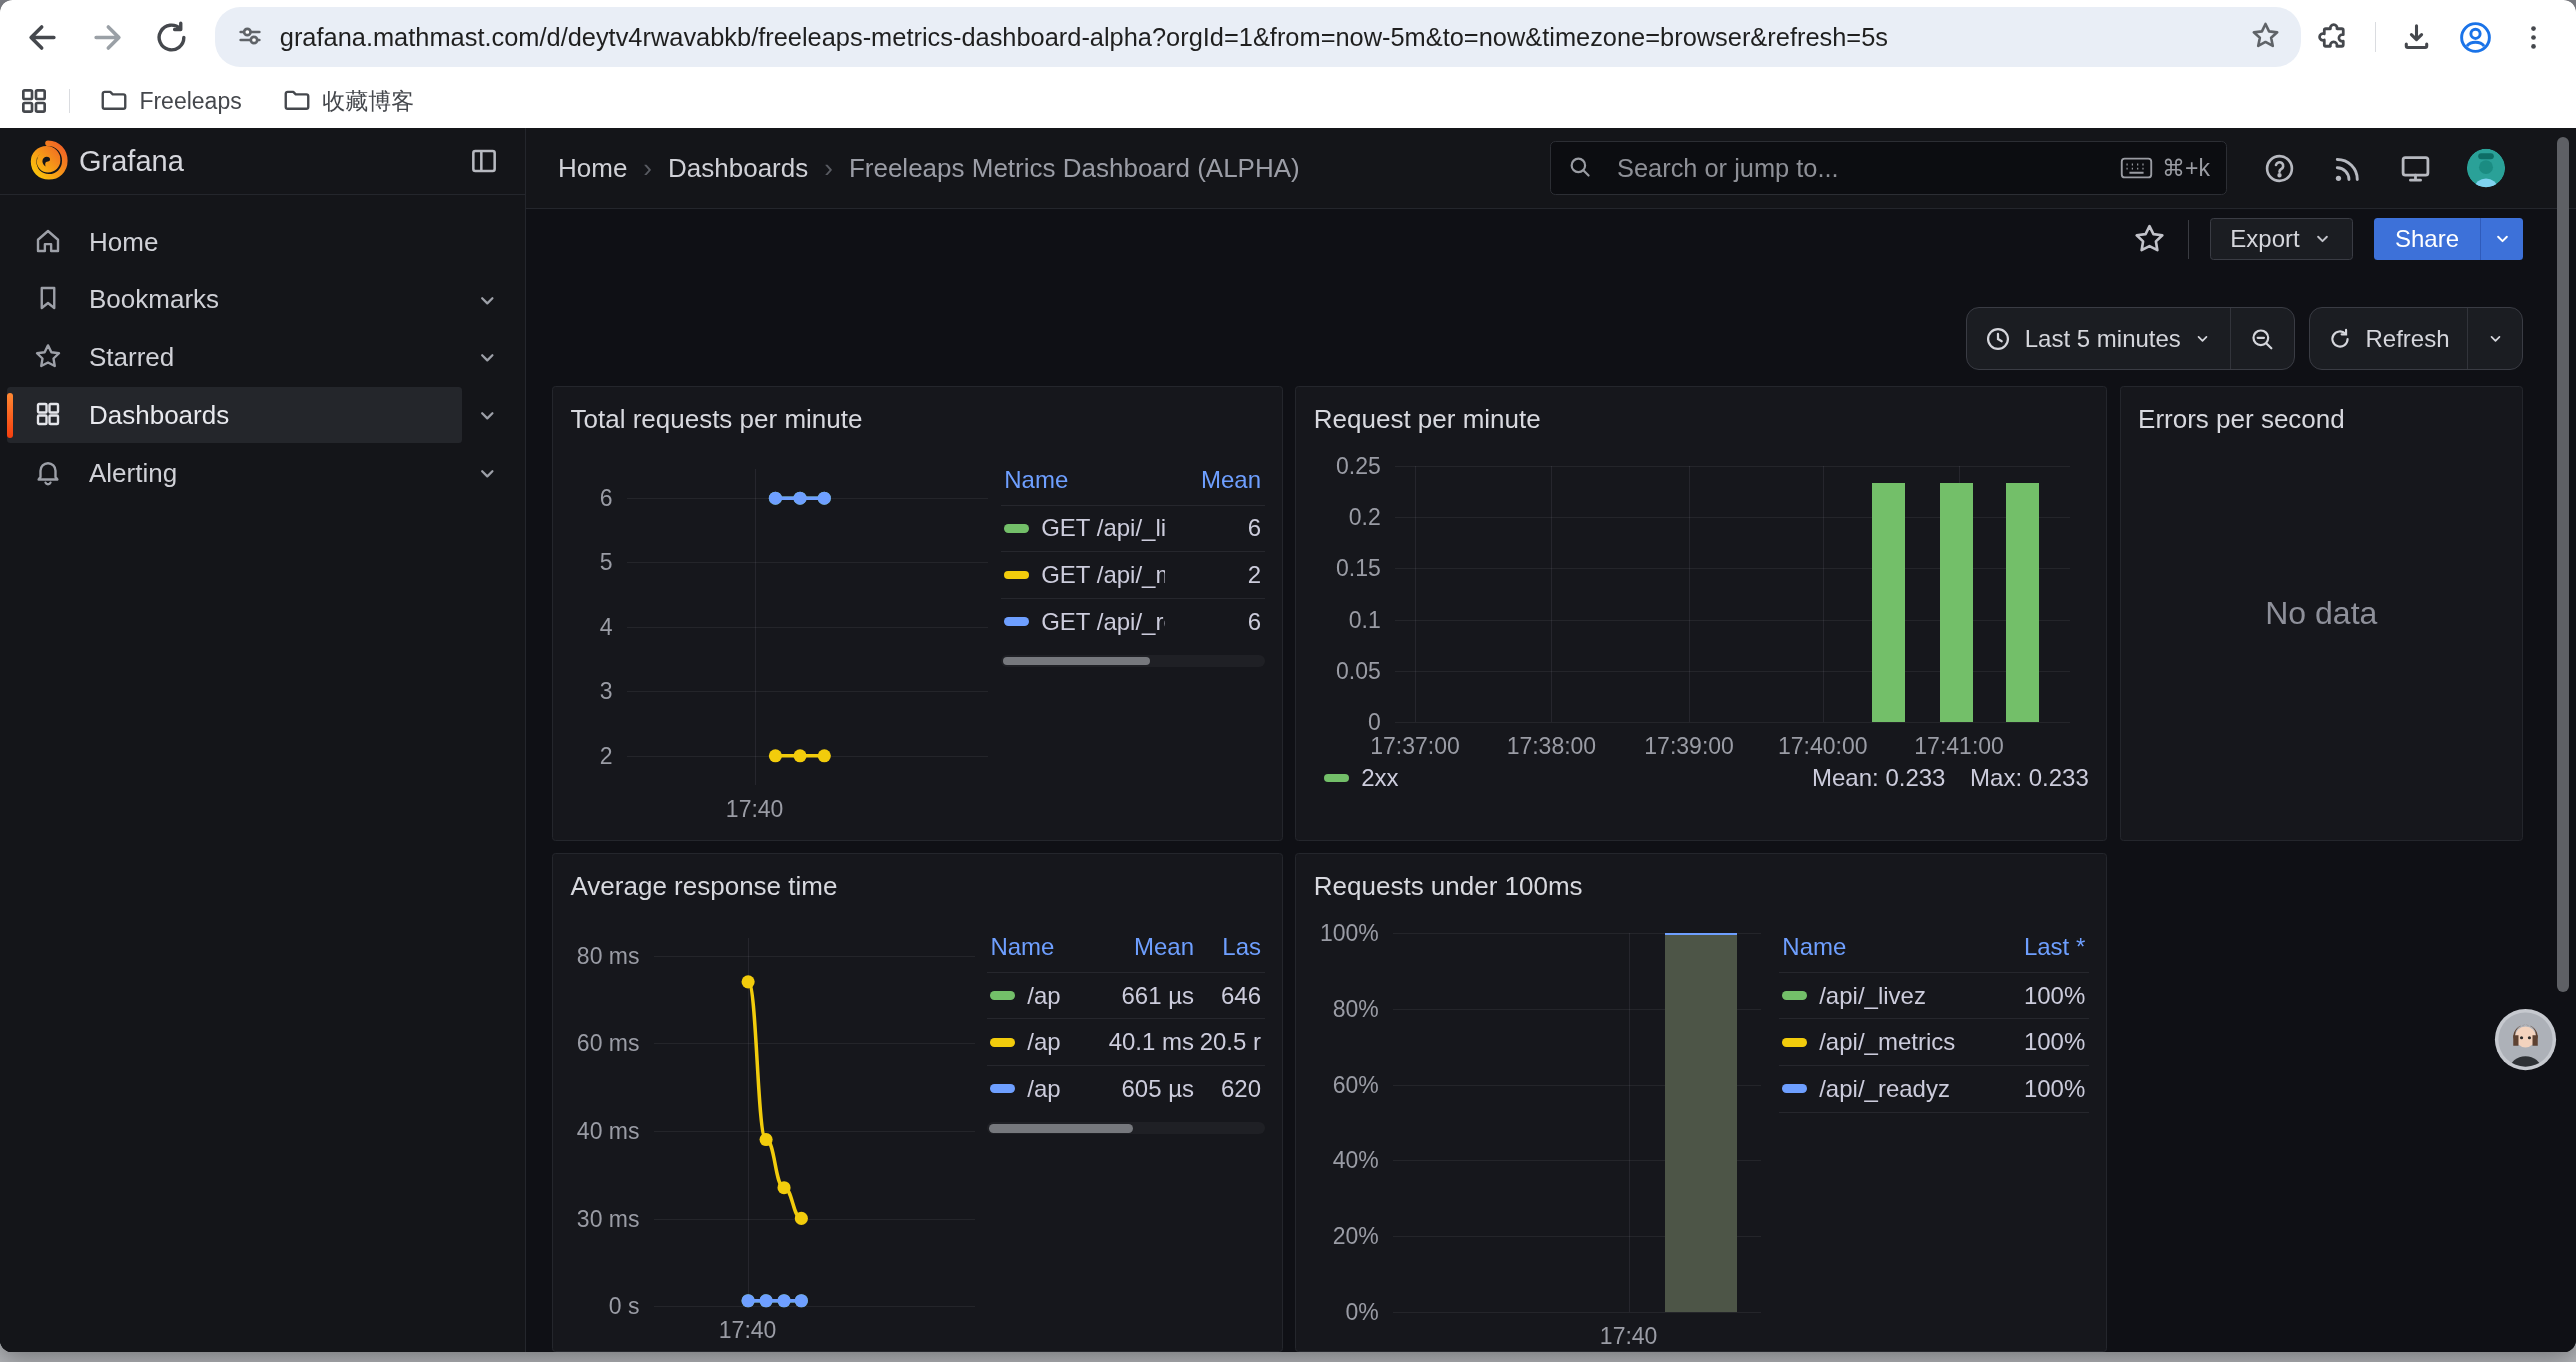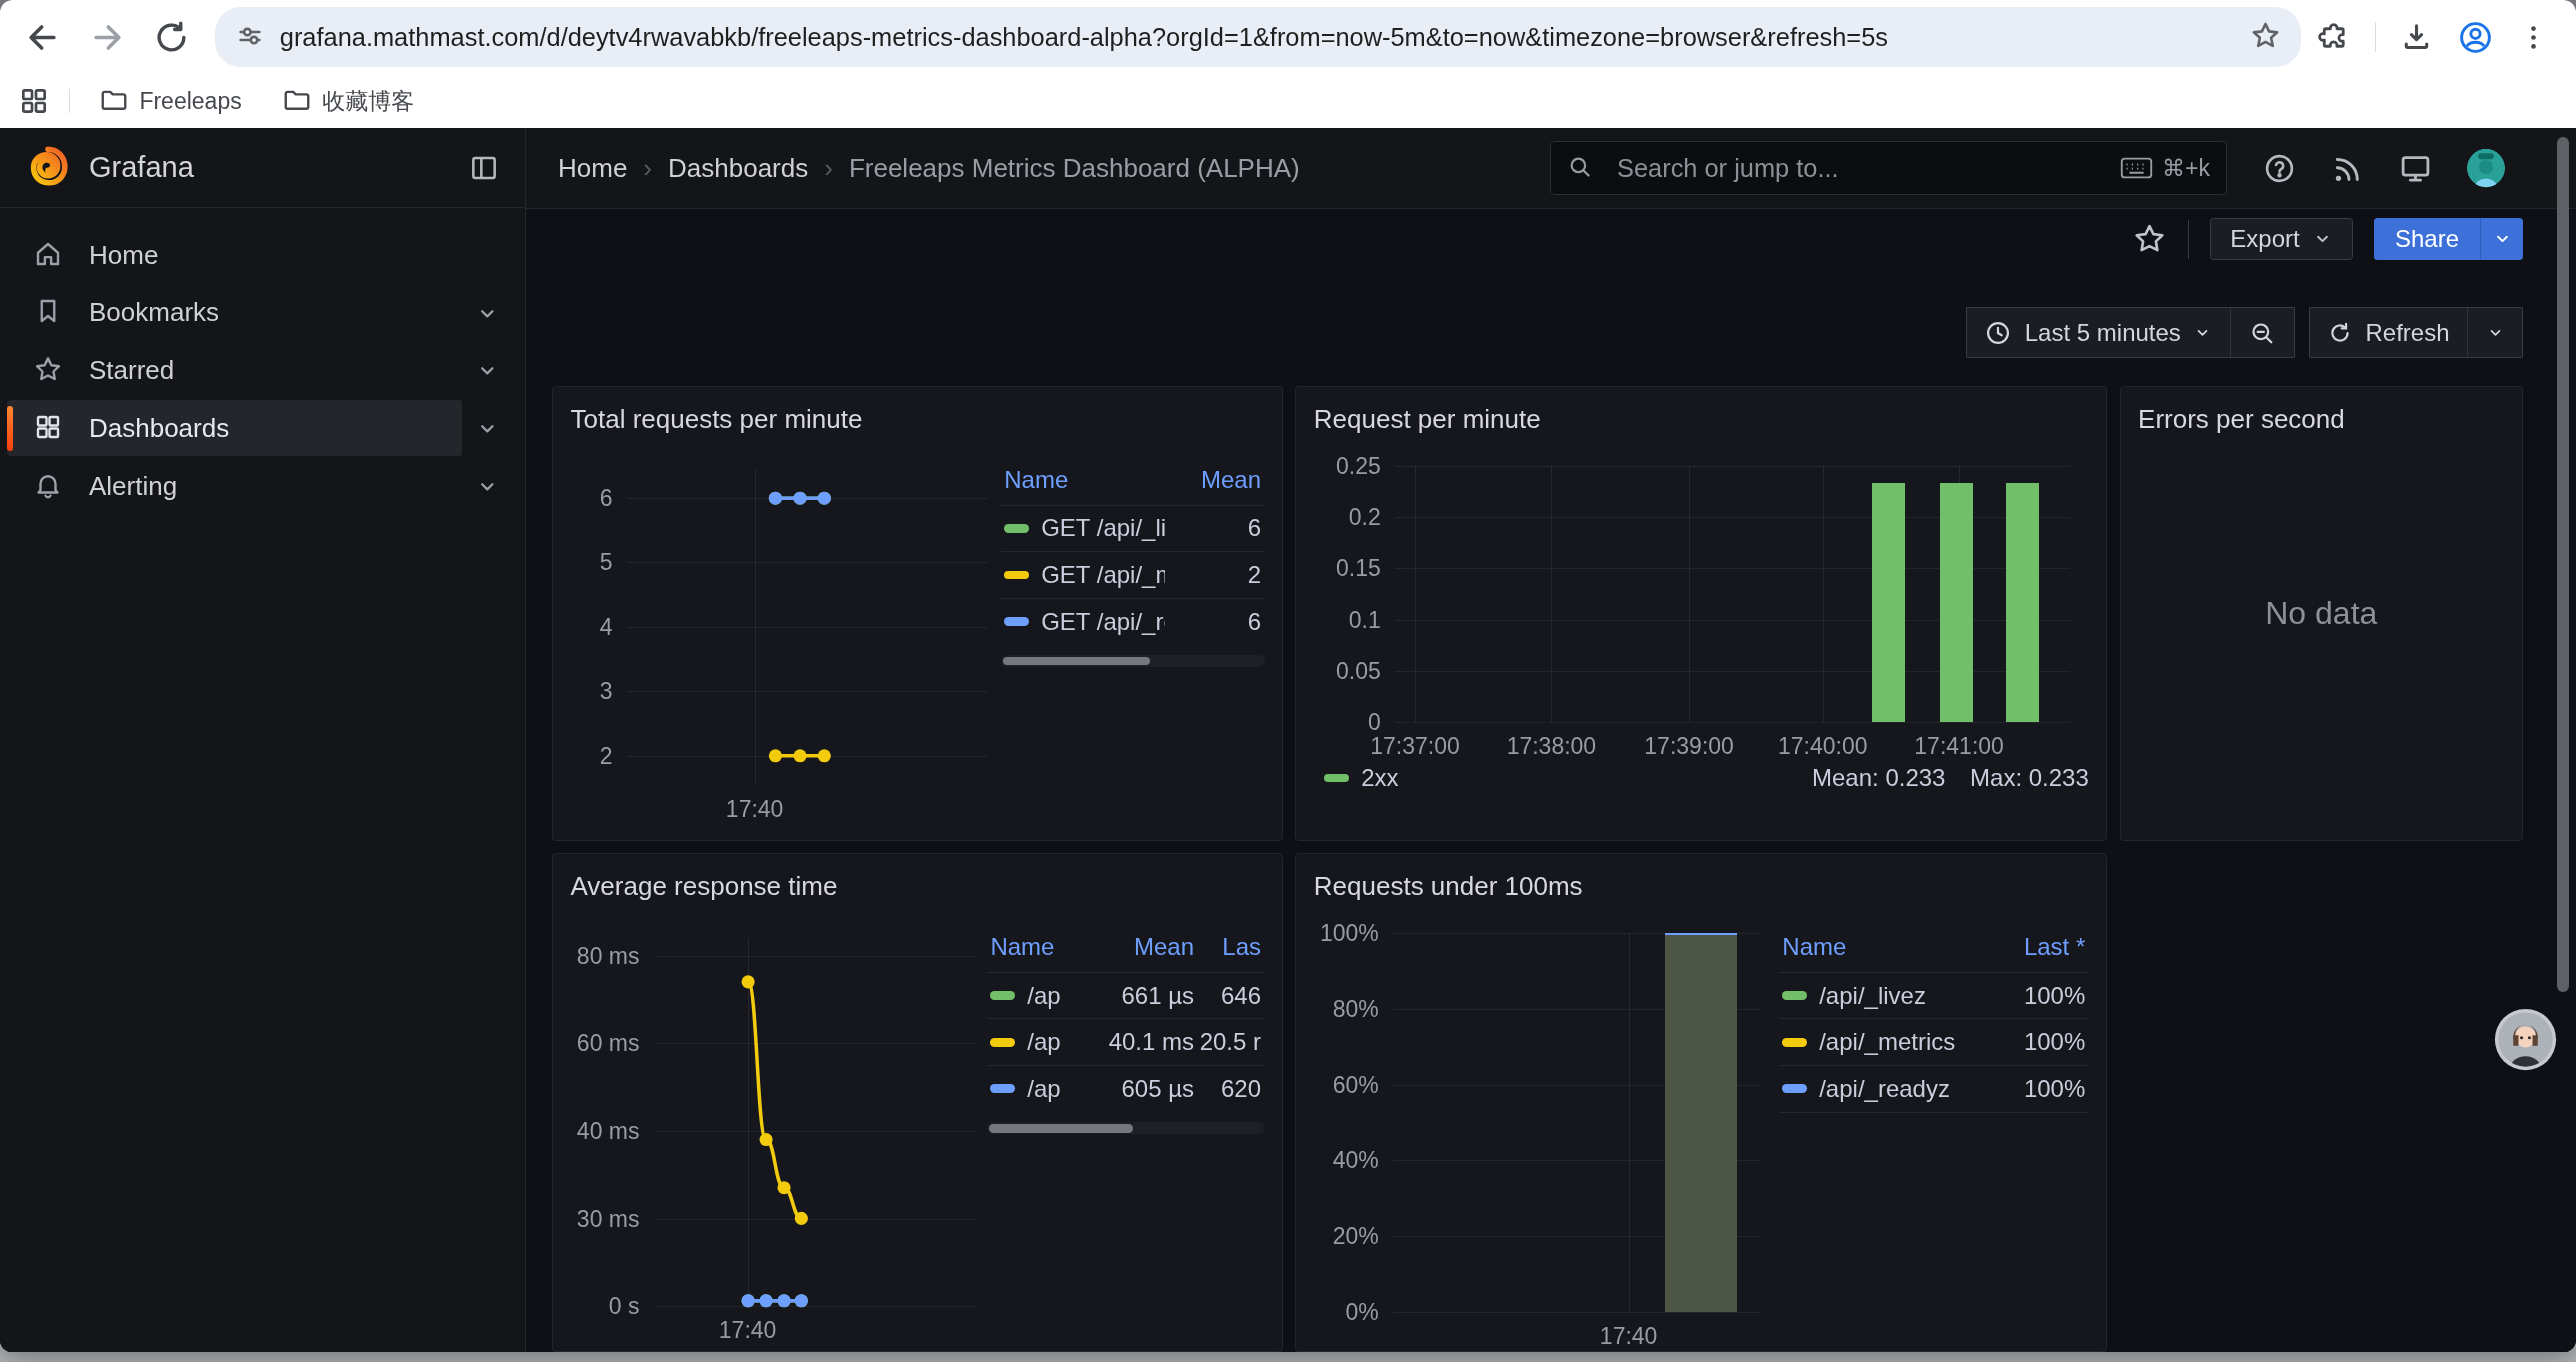--- a/index.html
+++ b/index.html
@@ -17,21 +17,21 @@
   .vdiv-light { width:0.9px; height:30px; background:#DADCE0; }
 
   .bbar { height:54px; background:#FFFFFF; display:flex; align-items:center; padding:0 17.5px; gap:19px; }
   .bbar .vdiv-light { height:24.6px; }
   .bm-item { display:flex; align-items:center; gap:10.5px; padding:5.3px 10.5px; border-radius:7px; cursor:pointer; }
   .bm-label { font-size:23px; color:#44474C; }
 
   
   .app { display:flex; height:1224px; background:#0F1015; color:#CCCCDC; }
   .sidebar { width:526px; background:#141519; border-right:0.9px solid #24262C; display:flex; flex-direction:column; }
-  .brand-row { height:80px; display:flex; align-items:center; padding:0 24.6px 0 28px; border-bottom:0.9px solid #24262C; gap:21px; }
+  .brand-row { height:67px; display:flex; align-items:center; padding:0 24.6px 0 28px; border-bottom:0.9px solid #24262C; gap:11px; }
   .brand-name { font-size:29px; font-weight:500; color:#D5D6DC; flex:1; }
   .nav { padding-top:19px; display:flex; flex-direction:column; gap:1.8px; }
   .nav-row { display:flex; align-items:center; margin:0 12.3px 0 7px; height:56px; }
   .nav-link { flex:1; display:flex; align-items:center; gap:26px; height:56px; padding-left:26px; border-radius:3.5px; position:relative; cursor:pointer; }
   .nav-link.active { background:#24262B; }
   .nav-link.active::before { content:""; position:absolute; left:0; top:5.3px; bottom:5.3px; width:6.1px; border-radius:3.5px; background:linear-gradient(180deg,#FF8833,#F53E0E); }
   .nav-label { font-size:26px; color:#D0D1D7; }
   .nav-chev { width:51px; display:flex; justify-content:center; cursor:pointer; }
 
   .main { flex:1; display:flex; flex-direction:column; position:relative; }
@@ -48,21 +48,21 @@
   .content { flex:1; display:flex; flex-direction:column; overflow:hidden; }
   .subheader { height:91px; display:flex; align-items:flex-start; justify-content:flex-end; gap:21px; padding:8.8px 53px 0 26px; }
   .ghost-btn { height:42px; display:flex; align-items:center; gap:12.3px; padding:0 19px; background:#1B1D22; border:0.9px solid #3A3C44; border-radius:3.5px; color:#D5D6DC; font-size:24px; cursor:pointer; }
   .share-split { display:flex; height:42px; cursor:pointer; }
   .share-main { background:#3D71D9; color:#FFFFFF; font-size:24px; font-weight:500; display:flex; align-items:center; padding:0 21px; border-radius:3.5px 0 0 3.5px; }
   .share-chev { background:#3D71D9; border-left:0.9px solid #2F5BBB; display:flex; align-items:center; padding:0 10.5px; border-radius:0 3.5px 3.5px 0; }
   .subdiv { width:0.9px; height:39px; background:#3A3C42; margin-top:1.8px; }
   .star-plain { margin-top:3.5px; cursor:pointer; }
 
   .timebar { height:86px; display:flex; align-items:flex-start; justify-content:flex-end; gap:14px; padding:7px 53px 0 26px; }
-  .tgroup { display:flex; height:51px; border:0.9px solid #3A3C44; border-radius:1px; background:#1B1D22; overflow:hidden; }
+  .tgroup { display:flex; height:63px; border:0.9px solid #3A3C44; border-radius:13px; background:#1B1D22; overflow:hidden; }
   .tseg { display:flex; align-items:center; gap:12.3px; padding:0 17.5px; font-size:24px; color:#D5D6DC; cursor:pointer; }
   .tseg + .tseg { border-left:0.9px solid #32343B; }
 
   .grid-wrap { flex:1; display:grid; grid-template-columns:731px 812px 1fr; grid-template-rows:455px 1fr; gap:12.3px; padding:0 53px 0 26px; }
   .panel { background:#16171C; border:0.9px solid #24262C; border-radius:3.5px; padding:16px 17.5px; overflow:hidden; position:relative; }
   .ptitle { font-size:26px; font-weight:500; color:#D8D9DF; line-height:33px; cursor:pointer; display:inline-block; }
   .pbody { display:flex; margin-top:8.8px; }
   .chartwrap { flex:1; min-width:0; }
   .plot { position:relative; }
   .p1 .plot { height:316px; margin:24.6px 12.3px 0 56px; }

